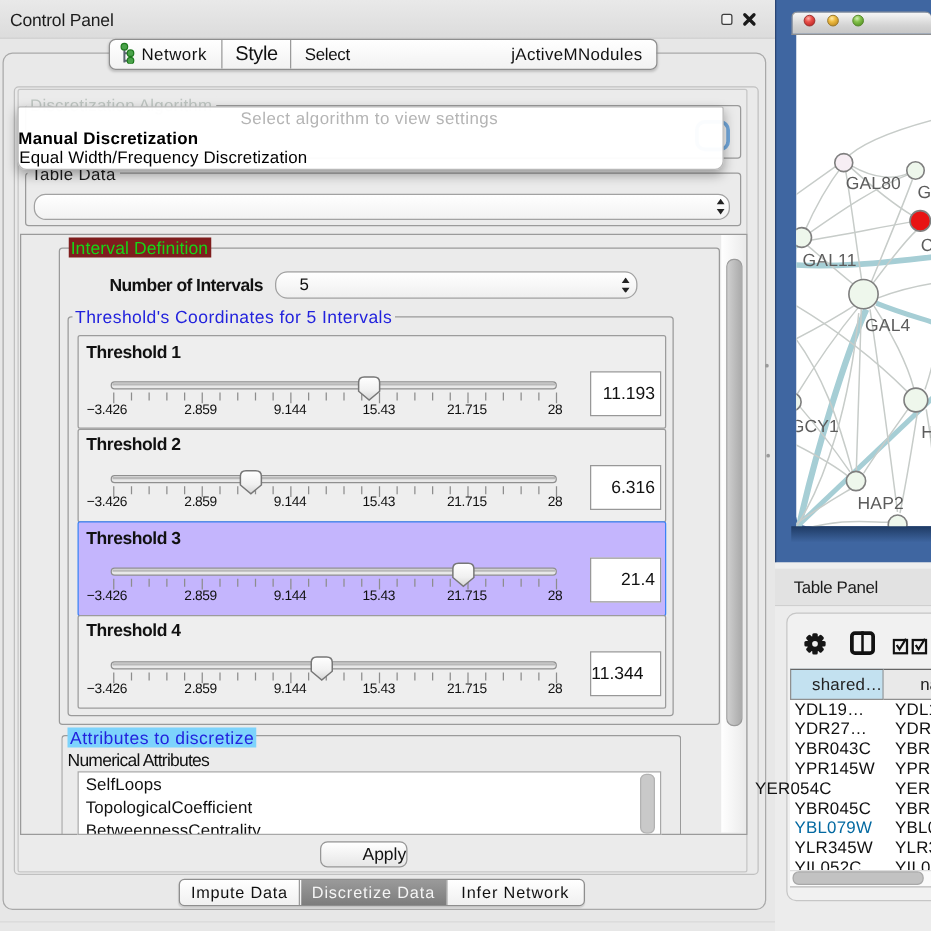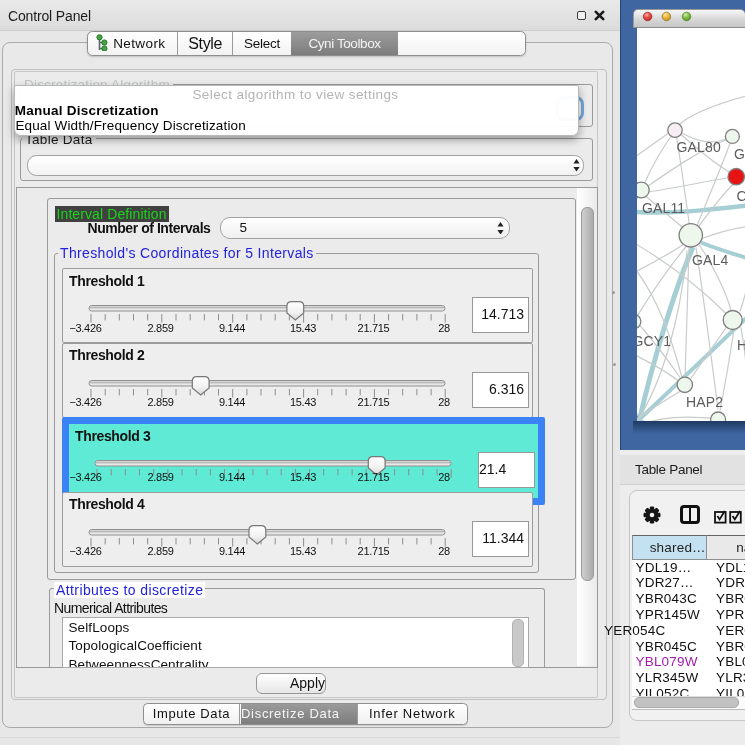--- a/index.html
+++ b/index.html
@@ -28,21 +28,21 @@
 <div class="abs" style="left:27px;top:154.5px;width:555px;height:19px;border:1px solid #a2a2a2;border-radius:9.5px;background:linear-gradient(#ffffff,#f2f2f2)">
   <svg style="position:absolute;left:545px;top:3.5px" width="7" height="12.5" viewBox="0 0 7 12.5">
       <path d="M3.5,0 L6.6,4.4 L0.4,4.4 Z" fill="#222"></path>
       <path d="M3.5,12.5 L6.6,8.1 L0.4,8.1 Z" fill="#222"></path>
     </svg>
 </div>
 
 <div class="abs" style="left:15.5px;top:187px;width:580px;height:479px;border:1px solid #9a9a9a;background:#ebebeb"></div>
 
 <div class="abs" style="left:47px;top:197.5px;width:527px;height:380px;border:1px solid #9a9a9a;border-radius:3px"></div>
-<div class="abs" style="left:54.5px;top:206px;font-size:14px;color:#17d517;background:#404040;padding:0 2px;letter-spacing:.1px">Interval Definition</div>
+<div class="abs" style="left:54.5px;top:190px;font-size:14px;color:#17d517;background:#7f1d1d;padding:0 2px;letter-spacing:.1px">Interval Definition</div>
 
 <div class="abs" style="left:87.5px;top:219.5px;font-size:14px;font-weight:bold;color:#111;letter-spacing:-0.45px">Number of Intervals</div>
 <div class="abs" style="left:219.5px;top:217px;width:288px;height:19.5px;border:1px solid #a2a2a2;border-radius:10px;background:linear-gradient(#ffffff,#efefef)">
   <div style="position:absolute;left:19px;top:0;line-height:19.5px;font-size:13.5px;color:#111">5</div>
   <svg style="position:absolute;left:276px;top:3.5px" width="7" height="12.5" viewBox="0 0 7 12.5">
       <path d="M3.5,0 L6.6,4.4 L0.4,4.4 Z" fill="#222"></path>
       <path d="M3.5,12.5 L6.6,8.1 L0.4,8.1 Z" fill="#222"></path>
     </svg>
 </div>
 
@@ -84,21 +84,21 @@
         <line x1="297.2" y1="45" x2="297.2" y2="51.4"></line>
         <line x1="311.4" y1="45" x2="311.4" y2="53.6"></line>
         <line x1="325.6" y1="45" x2="325.6" y2="51.4"></line>
         <line x1="339.7" y1="45" x2="339.7" y2="51.4"></line>
         <line x1="353.9" y1="45" x2="353.9" y2="51.4"></line>
         <line x1="368.1" y1="45" x2="368.1" y2="51.4"></line>
         <line x1="382.2" y1="45" x2="382.2" y2="53.6"></line>
       </g>
 <path d="M223.9,44 L223.9,37 Q223.9,32.6 228.4,32.6 L236.2,32.6 Q240.7,32.6 240.7,37 L240.7,44 L232.3,51 Z" fill="url(#tg0)" stroke="#777" stroke-width="1.2"></path>
 </svg>
-<div style="position:absolute;left:409px;top:28px;width:57px;height:36px;background:#fff;border:1px solid #989898;text-align:right;font-size:14px;color:#111;line-height:32px;padding-right:4px;box-sizing:border-box">14.713</div>
+<div style="position:absolute;left:409px;top:28px;width:57px;height:36px;background:#fff;border:1px solid #989898;text-align:right;font-size:14px;color:#111;line-height:32px;padding-right:4px;box-sizing:border-box">11.193</div>
 </div>
 <div style="position:absolute;left:85.5px;top:321.5px;transform:translateX(-50%);font-size:11px;color:#111;white-space:nowrap;letter-spacing:-0.3px">−3.426</div>
 <div style="position:absolute;left:160.5px;top:321.5px;transform:translateX(-50%);font-size:11px;color:#111;white-space:nowrap;letter-spacing:-0.3px">2.859</div>
 <div style="position:absolute;left:232px;top:321.5px;transform:translateX(-50%);font-size:11px;color:#111;white-space:nowrap;letter-spacing:-0.3px">9.144</div>
 <div style="position:absolute;left:303px;top:321.5px;transform:translateX(-50%);font-size:11px;color:#111;white-space:nowrap;letter-spacing:-0.3px">15.43</div>
 <div style="position:absolute;left:373.5px;top:321.5px;transform:translateX(-50%);font-size:11px;color:#111;white-space:nowrap;letter-spacing:-0.3px">21.715</div>
 <div style="position:absolute;left:444px;top:321.5px;transform:translateX(-50%);font-size:11px;color:#111;white-space:nowrap;letter-spacing:-0.3px">28</div>
 <div style="position:absolute;left:62px;top:342.6px;width:469px;height:73.4px;border:1px solid #9c9c9c;border-radius:2px;background:#eeeeee">
 <div style="position:absolute;left:6px;top:3.5px;font-size:14px;font-weight:bold;color:#111;letter-spacing:-0.35px">Threshold 2</div>
 <svg style="position:absolute;left:0;top:26px" width="470" height="46" viewBox="0 26 470 46">
@@ -142,21 +142,21 @@
 <path d="M129.3,44 L129.3,37 Q129.3,32.6 133.8,32.6 L141.6,32.6 Q146.1,32.6 146.1,37 L146.1,44 L137.7,51 Z" fill="url(#tg1)" stroke="#777" stroke-width="1.2"></path>
 </svg>
 <div style="position:absolute;left:409px;top:28px;width:57px;height:36px;background:#fff;border:1px solid #989898;text-align:right;font-size:14px;color:#111;line-height:32px;padding-right:4px;box-sizing:border-box">6.316</div>
 </div>
 <div style="position:absolute;left:85.5px;top:396.1px;transform:translateX(-50%);font-size:11px;color:#111;white-space:nowrap;letter-spacing:-0.3px">−3.426</div>
 <div style="position:absolute;left:160.5px;top:396.1px;transform:translateX(-50%);font-size:11px;color:#111;white-space:nowrap;letter-spacing:-0.3px">2.859</div>
 <div style="position:absolute;left:232px;top:396.1px;transform:translateX(-50%);font-size:11px;color:#111;white-space:nowrap;letter-spacing:-0.3px">9.144</div>
 <div style="position:absolute;left:303px;top:396.1px;transform:translateX(-50%);font-size:11px;color:#111;white-space:nowrap;letter-spacing:-0.3px">15.43</div>
 <div style="position:absolute;left:373.5px;top:396.1px;transform:translateX(-50%);font-size:11px;color:#111;white-space:nowrap;letter-spacing:-0.3px">21.715</div>
 <div style="position:absolute;left:444px;top:396.1px;transform:translateX(-50%);font-size:11px;color:#111;white-space:nowrap;letter-spacing:-0.3px">28</div>
-<div style="position:absolute;left:62px;top:417.2px;width:469px;height:73.4px;border:7px solid #3b82f6;border-radius:2px;background:#5eead4">
+<div style="position:absolute;left:62px;top:417.2px;width:469px;height:73.4px;border:1px solid #3b82f6;border-radius:2px;background:#c4b5fd">
 <div style="position:absolute;left:6px;top:3.5px;font-size:14px;font-weight:bold;color:#111;letter-spacing:-0.35px">Threshold 3</div>
 <svg style="position:absolute;left:0;top:26px" width="470" height="46" viewBox="0 26 470 46">
 <defs>
         <linearGradient id="tg2" x1="0" y1="0" x2="0" y2="1">
 <stop offset="0" stop-color="#ffffff"></stop>
           <stop offset="0.6" stop-color="#f0f0f0"></stop>
           <stop offset="1" stop-color="#d6d6d6"></stop>
         </linearGradient>
       </defs>
 <rect x="26" y="36.5" width="356" height="5.5" rx="2.7" fill="#e8e8e8" stroke="#8f8f8f" stroke-width="1"></rect>
@@ -184,21 +184,21 @@
         <line x1="297.2" y1="45" x2="297.2" y2="51.4"></line>
         <line x1="311.4" y1="45" x2="311.4" y2="53.6"></line>
         <line x1="325.6" y1="45" x2="325.6" y2="51.4"></line>
         <line x1="339.7" y1="45" x2="339.7" y2="51.4"></line>
         <line x1="353.9" y1="45" x2="353.9" y2="51.4"></line>
         <line x1="368.1" y1="45" x2="368.1" y2="51.4"></line>
         <line x1="382.2" y1="45" x2="382.2" y2="53.6"></line>
       </g>
 <path d="M299.3,44 L299.3,37 Q299.3,32.6 303.8,32.6 L311.6,32.6 Q316.1,32.6 316.1,37 L316.1,44 L307.7,51 Z" fill="url(#tg2)" stroke="#777" stroke-width="1.2"></path>
 </svg>
-<div style="position:absolute;left:409px;top:28px;width:57px;height:36px;background:#fff;border:1px solid #989898;font-size:14px;color:#111;line-height:32px;padding-right:4px;box-sizing:border-box">21.4</div>
+<div style="position:absolute;left:409px;top:28px;width:57px;height:36px;background:#fff;border:1px solid #989898;text-align:right;font-size:14px;color:#111;line-height:32px;padding-right:4px;box-sizing:border-box">21.4</div>
 </div>
 <div style="position:absolute;left:85.5px;top:470.7px;transform:translateX(-50%);font-size:11px;color:#111;white-space:nowrap;letter-spacing:-0.3px">−3.426</div>
 <div style="position:absolute;left:160.5px;top:470.7px;transform:translateX(-50%);font-size:11px;color:#111;white-space:nowrap;letter-spacing:-0.3px">2.859</div>
 <div style="position:absolute;left:232px;top:470.7px;transform:translateX(-50%);font-size:11px;color:#111;white-space:nowrap;letter-spacing:-0.3px">9.144</div>
 <div style="position:absolute;left:303px;top:470.7px;transform:translateX(-50%);font-size:11px;color:#111;white-space:nowrap;letter-spacing:-0.3px">15.43</div>
 <div style="position:absolute;left:373.5px;top:470.7px;transform:translateX(-50%);font-size:11px;color:#111;white-space:nowrap;letter-spacing:-0.3px">21.715</div>
 <div style="position:absolute;left:444px;top:470.7px;transform:translateX(-50%);font-size:11px;color:#111;white-space:nowrap;letter-spacing:-0.3px">28</div>
 <div style="position:absolute;left:62px;top:491.8px;width:469px;height:73.4px;border:1px solid #9c9c9c;border-radius:2px;background:#eeeeee">
 <div style="position:absolute;left:6px;top:3.5px;font-size:14px;font-weight:bold;color:#111;letter-spacing:-0.35px">Threshold 4</div>
 <svg style="position:absolute;left:0;top:26px" width="470" height="46" viewBox="0 26 470 46">
@@ -234,53 +234,53 @@
         <line x1="297.2" y1="45" x2="297.2" y2="51.4"></line>
         <line x1="311.4" y1="45" x2="311.4" y2="53.6"></line>
         <line x1="325.6" y1="45" x2="325.6" y2="51.4"></line>
         <line x1="339.7" y1="45" x2="339.7" y2="51.4"></line>
         <line x1="353.9" y1="45" x2="353.9" y2="51.4"></line>
         <line x1="368.1" y1="45" x2="368.1" y2="51.4"></line>
         <line x1="382.2" y1="45" x2="382.2" y2="53.6"></line>
       </g>
 <path d="M186.0,44 L186.0,37 Q186.0,32.6 190.5,32.6 L198.3,32.6 Q202.8,32.6 202.8,37 L202.8,44 L194.4,51 Z" fill="url(#tg3)" stroke="#777" stroke-width="1.2"></path>
 </svg>
-<div style="position:absolute;left:409px;top:28px;width:57px;height:36px;background:#fff;border:1px solid #989898;text-align:right;font-size:14px;color:#111;line-height:32px;padding-right:4px;box-sizing:border-box">11.344</div>
+<div style="position:absolute;left:409px;top:28px;width:57px;height:36px;background:#fff;border:1px solid #989898;font-size:14px;color:#111;line-height:32px;padding-right:4px;box-sizing:border-box">11.344</div>
 </div>
 <div style="position:absolute;left:85.5px;top:545.3px;transform:translateX(-50%);font-size:11px;color:#111;white-space:nowrap;letter-spacing:-0.3px">−3.426</div>
 <div style="position:absolute;left:160.5px;top:545.3px;transform:translateX(-50%);font-size:11px;color:#111;white-space:nowrap;letter-spacing:-0.3px">2.859</div>
 <div style="position:absolute;left:232px;top:545.3px;transform:translateX(-50%);font-size:11px;color:#111;white-space:nowrap;letter-spacing:-0.3px">9.144</div>
 <div style="position:absolute;left:303px;top:545.3px;transform:translateX(-50%);font-size:11px;color:#111;white-space:nowrap;letter-spacing:-0.3px">15.43</div>
 <div style="position:absolute;left:373.5px;top:545.3px;transform:translateX(-50%);font-size:11px;color:#111;white-space:nowrap;letter-spacing:-0.3px">21.715</div>
 <div style="position:absolute;left:444px;top:545.3px;transform:translateX(-50%);font-size:11px;color:#111;white-space:nowrap;letter-spacing:-0.3px">28</div>
 
 <div class="abs" style="left:49px;top:587.5px;width:494px;height:79px;border:1px solid #9a9a9a;border-top-left-radius:3px;border-top-right-radius:3px;border-bottom:none"></div>
-<div class="abs" style="left:54px;top:581.5px;font-size:14px;color:#2222dd;background:#ffffff;padding:0 2px;letter-spacing:.4px">Attributes to discretize</div>
+<div class="abs" style="left:54px;top:581.5px;font-size:14px;color:#2222dd;background:#7dd3fc;padding:0 2px;letter-spacing:.4px">Attributes to discretize</div>
 <div class="abs" style="left:54px;top:600px;font-size:14px;font-weight:normal;color:#111;letter-spacing:-0.6px">Numerical Attributes</div>
 <div class="abs" style="left:62px;top:617px;width:465px;height:49px;background:#fff;border:1px solid #a8a8a8;overflow:hidden">
   <div style="position:absolute;left:5.5px;top:1px;font-size:13.5px;color:#111;line-height:18.4px;letter-spacing:.1px">SelfLoops<br>TopologicalCoefficient<br>BetweennessCentrality</div>
   <div style="position:absolute;left:449px;top:1px;width:9.5px;height:46px;background:#c9c9c9;border:1px solid #b2b2b2;border-radius:5px"></div>
 </div>
 
 <div class="abs" style="left:577px;top:187.5px;width:18px;height:478px;background:linear-gradient(90deg,#ffffff,#ececec)"></div>
 <div class="abs" style="left:580.5px;top:207px;width:11px;height:372px;border-radius:6px;background:linear-gradient(90deg,#cfcfcf,#ababab);border:1px solid #9a9a9a"></div>
 
 <div class="abs" style="left:256px;top:673px;width:68px;height:19px;border:1px solid #979797;border-radius:6px;background:linear-gradient(#ffffff,#e6e6e6);text-align:right;line-height:19px;font-size:14px;color:#111">Apply</div>
 
 <div class="abs" style="left:143px;top:703px;width:323px;height:19.5px;border:1px solid #8e8e8e;border-radius:4.5px;background:linear-gradient(#ffffff,#f0f0f0);overflow:hidden;box-shadow:0 1px 1px rgba(0,0,0,0.12)">
   <div style="position:absolute;left:0;top:0;width:96px;height:100%;text-align:center;line-height:19.5px;font-size:13px;color:#111;border-right:1px solid #9a9a9a;letter-spacing:.6px;box-sizing:border-box">Impute Data</div>
-  <div style="position:absolute;left:97px;top:0;width:115.5px;height:100%;text-align:left;line-height:19.5px;font-size:13px;color:#f5f5f5;background:linear-gradient(#9a9a9a,#7d7d7d);letter-spacing:.7px">Discretize Data</div>
+  <div style="position:absolute;left:97px;top:0;width:115.5px;height:100%;text-align:center;line-height:19.5px;font-size:13px;color:#f5f5f5;background:linear-gradient(#9a9a9a,#7d7d7d);letter-spacing:.7px">Discretize Data</div>
   <div style="position:absolute;left:212.5px;top:0;width:110.5px;height:100%;text-align:center;line-height:19.5px;font-size:13px;color:#111;border-left:1px solid #9a9a9a;letter-spacing:.7px;box-sizing:border-box">Infer Network</div>
 </div>
 
 <div class="abs" style="left:87px;top:30.5px;width:437px;height:23.5px;border:1px solid #8e8e8e;border-radius:5.5px;background:linear-gradient(#ffffff,#f2f2f2);overflow:hidden;box-shadow:0 1px 2px rgba(0,0,0,0.18)">
   <div style="position:absolute;left:0;top:0;width:89.6px;height:100%;line-height:23.5px;font-size:13.5px;color:#111;border-right:1px solid #9a9a9a;text-align:center;padding-left:14px;box-sizing:border-box;letter-spacing:.4px">Network</div>
   <div style="position:absolute;left:90.6px;top:0;width:53.2px;height:100%;line-height:23.5px;font-size:16px;color:#111;border-right:1px solid #9a9a9a;text-align:center;letter-spacing:-0.3px">Style</div>
   <div style="position:absolute;left:144.8px;top:0;width:58.2px;height:100%;line-height:23.5px;font-size:13.5px;color:#111;text-align:center;letter-spacing:-0.25px">Select</div>
-  <div style="position:absolute;left:203px;top:0;width:107px;height:100%;line-height:23.5px;font-size:13.5px;color:#f2f2f2;background:linear-gradient(#9c9c9c,#7d7d7d);text-align:center;letter-spacing:-0.4px">Cyni Toolbox</div>
+  <div style="position:absolute;left:310px;top:0;width:127px;height:100%;line-height:23.5px;font-size:13.5px;color:#111;text-align:center;letter-spacing:.3px">jActiveMNodules</div>
 </div>
 <svg class="abs" style="left:94px;top:33px" width="16" height="18" viewBox="0 0 16 18">
   <g stroke="#5a6570" stroke-width="1.6" fill="none">
       <path d="M5.5,6 L5.5,17 M5.5,9.5 L10.5,9.5 M5.5,15.5 L10.5,15.5"></path>
     </g>
   <circle cx="5.5" cy="4.3" r="2.6" fill="#4aa34a" stroke="#1f7a1f" stroke-width="1"></circle>
   <circle cx="10.4" cy="9.5" r="2.6" fill="#4aa34a" stroke="#1f7a1f" stroke-width="1"></circle>
   <circle cx="10.4" cy="15.5" r="2.6" fill="#4aa34a" stroke="#1f7a1f" stroke-width="1"></circle>
 </svg>
 
@@ -419,21 +419,21 @@
 <div style="position:absolute;left:635.5px;top:575.4px;width:70px;height:15.8px;line-height:15.8px;font-size:13.5px;color:#111;white-space:nowrap;letter-spacing:.2px">YDR27…</div>
 <div style="position:absolute;left:716px;top:575.4px;width:30px;height:15.8px;line-height:15.8px;font-size:13.5px;color:#111;white-space:nowrap;letter-spacing:.2px">YDR2</div>
 <div style="position:absolute;left:635.5px;top:591.2px;width:70px;height:15.8px;line-height:15.8px;font-size:13.5px;color:#111;white-space:nowrap;letter-spacing:.2px">YBR043C</div>
 <div style="position:absolute;left:716px;top:591.2px;width:30px;height:15.8px;line-height:15.8px;font-size:13.5px;color:#111;white-space:nowrap;letter-spacing:.2px">YBR0</div>
 <div style="position:absolute;left:635.5px;top:607.0px;width:70px;height:15.8px;line-height:15.8px;font-size:13.5px;color:#111;white-space:nowrap;letter-spacing:.2px">YPR145W</div>
 <div style="position:absolute;left:716px;top:607.0px;width:30px;height:15.8px;line-height:15.8px;font-size:13.5px;color:#111;white-space:nowrap;letter-spacing:.2px">YPR1</div>
 <div style="position:absolute;left:604px;top:622.8px;width:70px;height:15.8px;line-height:15.8px;font-size:13.5px;color:#111;white-space:nowrap;letter-spacing:.2px">YER054C</div>
 <div style="position:absolute;left:716px;top:622.8px;width:30px;height:15.8px;line-height:15.8px;font-size:13.5px;color:#111;white-space:nowrap;letter-spacing:.2px">YER0</div>
 <div style="position:absolute;left:635.5px;top:638.6px;width:70px;height:15.8px;line-height:15.8px;font-size:13.5px;color:#111;white-space:nowrap;letter-spacing:.2px">YBR045C</div>
 <div style="position:absolute;left:716px;top:638.6px;width:30px;height:15.8px;line-height:15.8px;font-size:13.5px;color:#111;white-space:nowrap;letter-spacing:.2px">YBR0</div>
-<div style="position:absolute;left:635.5px;top:654.4px;width:70px;height:15.8px;line-height:15.8px;font-size:13.5px;color:#a21caf;white-space:nowrap;letter-spacing:.2px">YBL079W</div>
+<div style="position:absolute;left:635.5px;top:654.4px;width:70px;height:15.8px;line-height:15.8px;font-size:13.5px;color:#0369a1;white-space:nowrap;letter-spacing:.2px">YBL079W</div>
 <div style="position:absolute;left:716px;top:654.4px;width:30px;height:15.8px;line-height:15.8px;font-size:13.5px;color:#111;white-space:nowrap;letter-spacing:.2px">YBL0</div>
 <div style="position:absolute;left:635.5px;top:670.2px;width:70px;height:15.8px;line-height:15.8px;font-size:13.5px;color:#111;white-space:nowrap;letter-spacing:.2px">YLR345W</div>
 <div style="position:absolute;left:716px;top:670.2px;width:30px;height:15.8px;line-height:15.8px;font-size:13.5px;color:#111;white-space:nowrap;letter-spacing:.2px">YLR3</div>
 <div style="position:absolute;left:635.5px;top:686.0px;width:70px;height:15.8px;line-height:15.8px;font-size:13.5px;color:#111;white-space:nowrap;letter-spacing:.2px">YIL052C</div>
 <div style="position:absolute;left:716px;top:686.0px;width:30px;height:15.8px;line-height:15.8px;font-size:13.5px;color:#111;white-space:nowrap;letter-spacing:.2px">YIL0</div>
 <div class="abs" style="left:632.3px;top:695.5px;width:113px;height:12px;background:#fafafa;border-top:1px solid #ddd"></div>
 <div class="abs" style="left:634px;top:697px;width:103px;height:9px;background:#c2c2c2;border:1px solid #a8a8a8;border-radius:5px"></div>
 <div class="abs" style="left:632.3px;top:708.5px;width:113px;height:1px;background:#bbb"></div>
 
 </body></html>

